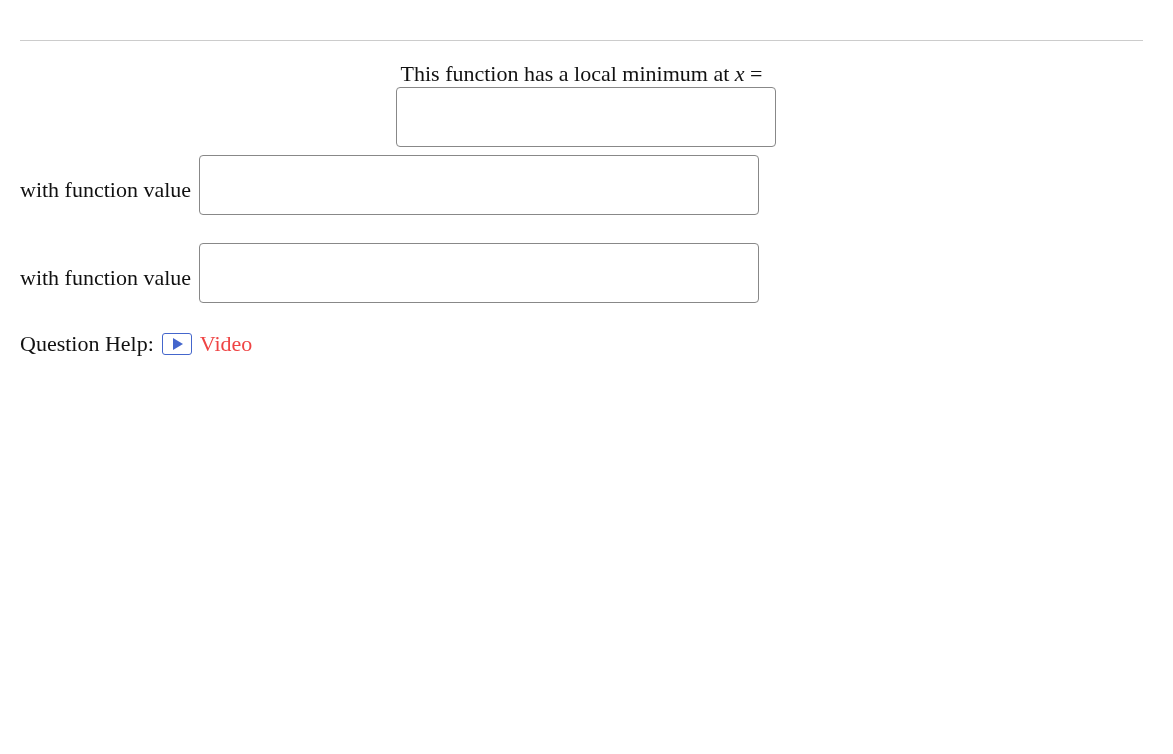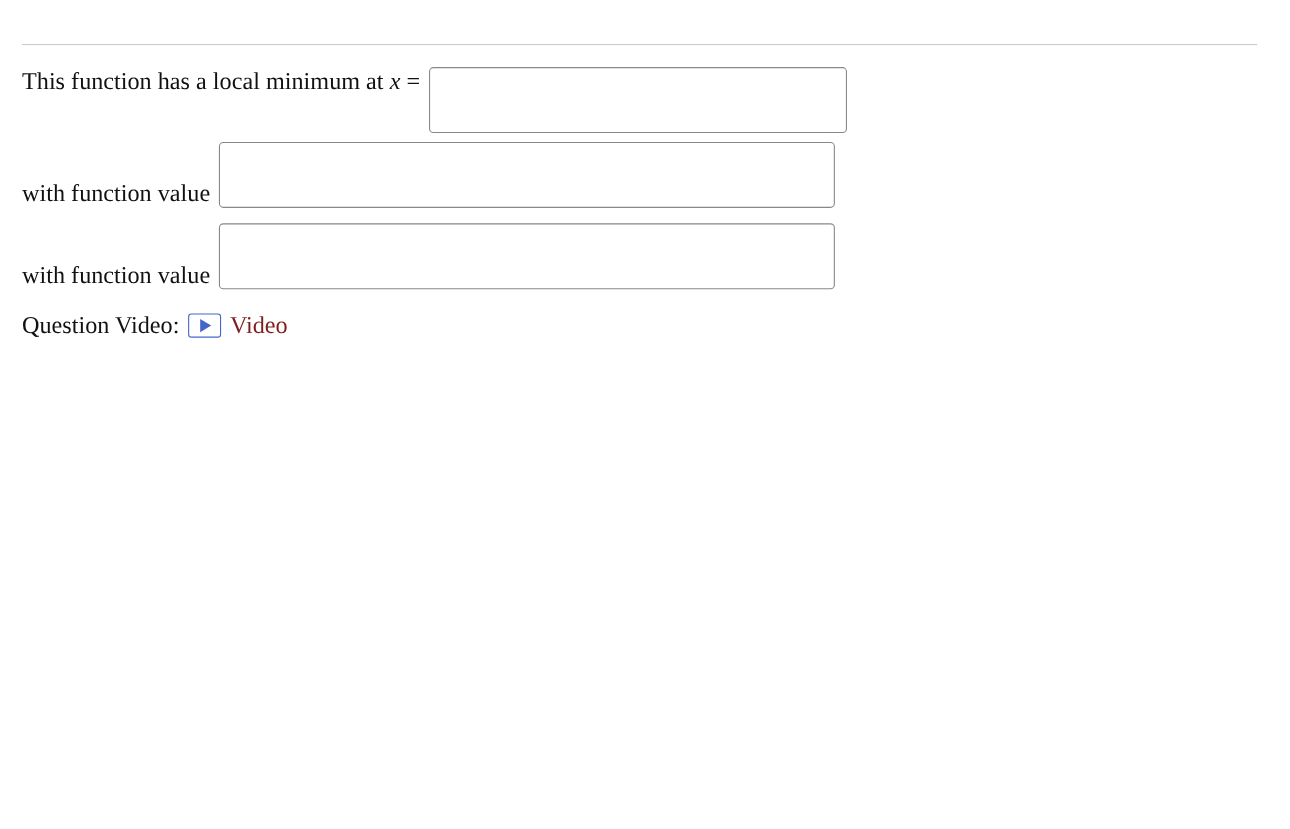--- a/index.html
+++ b/index.html
@@ -87,21 +87,21 @@
     .video-triangle {
       width: 0;
       height: 0;
       border-top: 6px solid transparent;
       border-bottom: 6px solid transparent;
       border-left: 10px solid #4466cc;
       margin-left: 2px;
     }
 
     .video-link {
-      color: #7f1d1d;
+      color: #ef4444;
       font-size: 22px;
       text-decoration: none;
       cursor: pointer;
     }
 
     .top-border {
       border-top: 1.5px solid #ccc;
       margin-bottom: 20px;
     }
 
@@ -110,27 +110,29 @@
       outline: none;
       width: 100%;
       height: 100%;
       font-size: 20px;
       padding: 8px 10px;
       background: transparent;
     }
 
     .min-row {
       display: flex;
+      align-items: center;
       margin-bottom: 8px;
+      flex-direction: column;
     }
 
     .fn-val-row {
       display: flex;
-      align-items: flex-end;
-      margin-bottom: 14px;
+      align-items: center;
+      margin-bottom: 28px;
     }
   </style>
 </head>
 <body>
 
 <div class="problem-container">
 
   <div class="top-border"></div>
 
 
@@ -150,20 +152,20 @@
 
 
   <div class="fn-val-row">
     <span class="with-function-label">with function value</span>
     <div class="answer-box-wide" style="margin-left: 8px;">
       <input class="answer-input" type="text" style="">
     </div>
   </div>
 
   <div class="question-help">
-    <span class="question-help-label">Question Video:</span>
+    <span class="question-help-label">Question Help:</span>
     <div class="video-icon">
       <div class="video-triangle"></div>
     </div>
     <a class="video-link" href="#">Video</a>
   </div>
 
 </div>
 
 </body></html>

